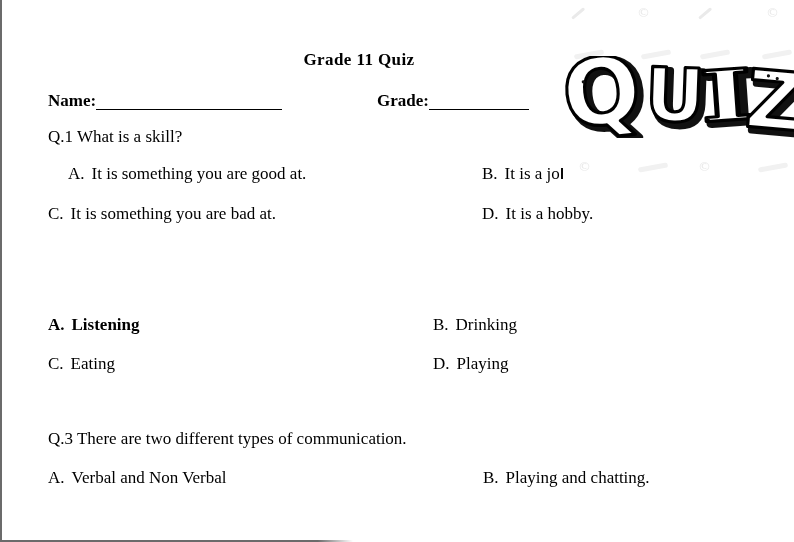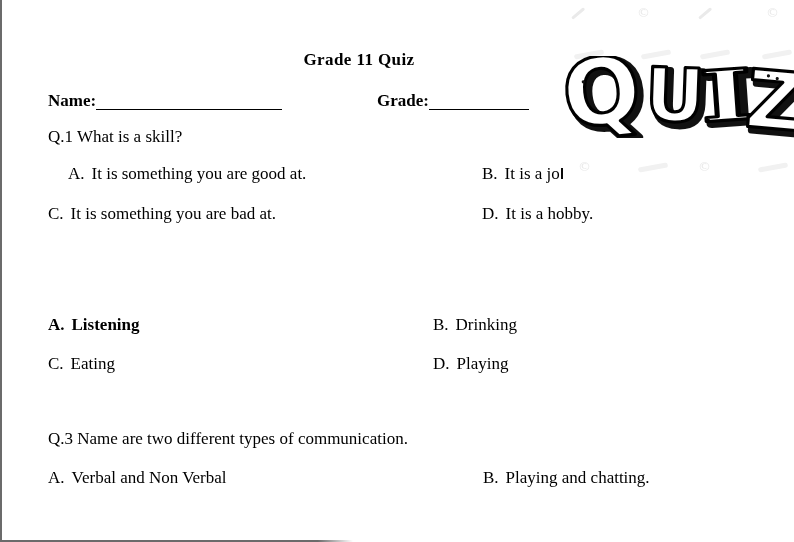--- a/index.html
+++ b/index.html
@@ -110,20 +110,20 @@
   <div class="option" style="top:315px;left:433px;">
     <span class="opt-label">B.</span><span>Drinking</span>
   </div>
   <div class="option" style="top:354px;left:48px;">
     <span class="opt-label">C.</span><span>Eating</span>
   </div>
   <div class="option" style="top:354px;left:433px;">
     <span class="opt-label">D.</span><span>Playing</span>
   </div>
 
-  <div class="q-heading" style="top:429px;left:48px;">Q.3 Name are two different types of communication.</div>
+  <div class="q-heading" style="top:429px;left:48px;">Q.3 There are two different types of communication.</div>
   <div class="option" style="top:468px;left:48px;">
     <span class="opt-label">A.</span><span>Verbal and Non Verbal</span>
   </div>
   <div class="option" style="top:468px;left:483px;">
     <span class="opt-label">B.</span><span>Playing and chatting.</span>
   </div>
 </div>
 
 </body></html>

